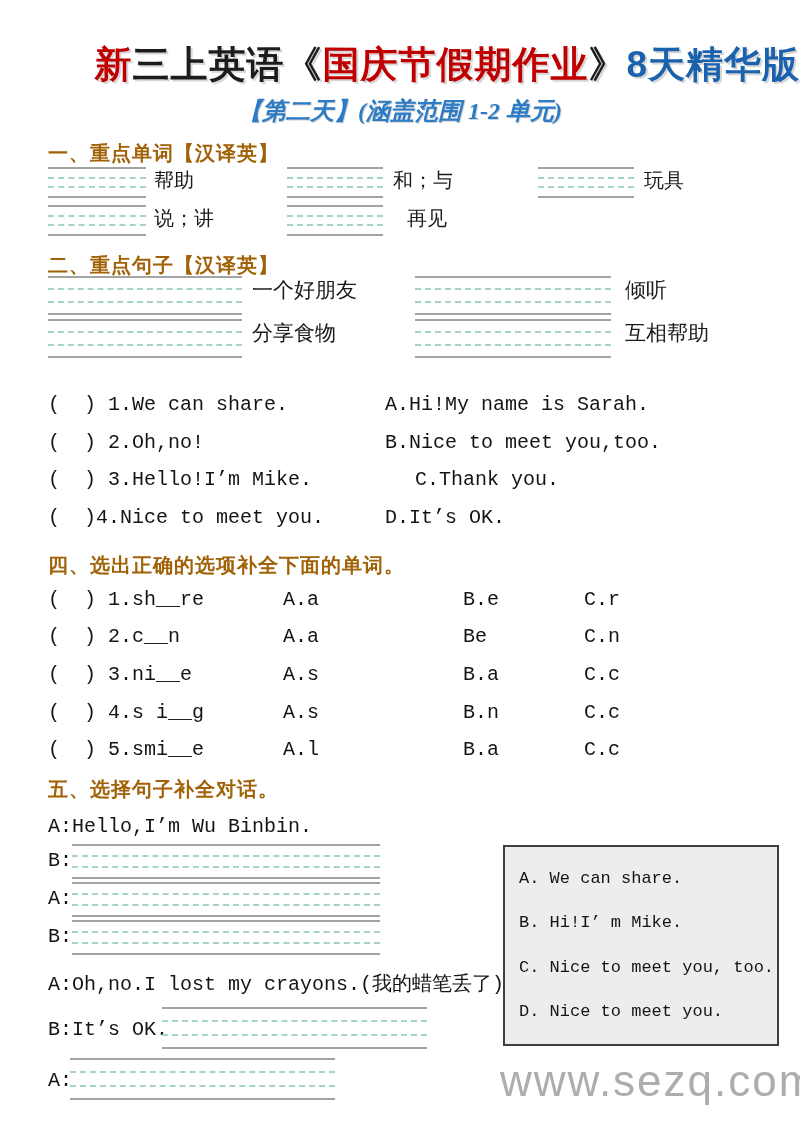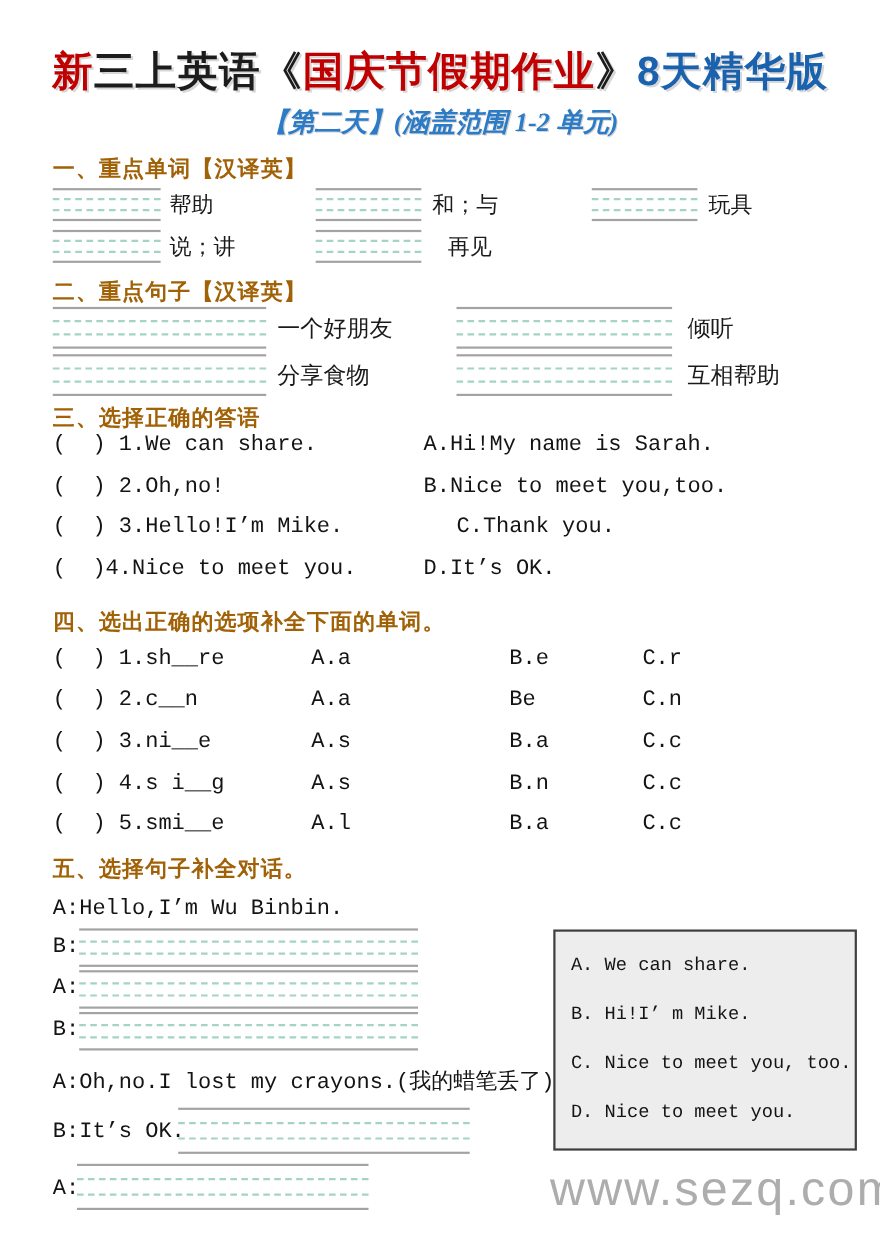--- a/index.html
+++ b/index.html
@@ -1,33 +1,33 @@
 <!DOCTYPE html>
 <html><head>
 <meta charset="utf-8">
 <style>
   html,body{margin:0;padding:0;background:#fff;}
   .page{position:relative;width:800px;height:1131px;margin:0 auto;background:#ffffff;overflow:hidden;
         font-family:"Liberation Serif",serif;}
   .abs{position:absolute;}
-  .title{position:absolute;top:40px;left:0;width:100%;text-align:center;
+  .title{position:absolute;top:40px;left:0;width:100%;text-align:right;
          font-family:"Liberation Sans",sans-serif;font-weight:800;font-size:37px;letter-spacing:1px;
          text-shadow:2px 2px 0 rgba(110,110,110,.28);white-space:nowrap;}
   .c-red{color:#c00000;}
   .c-black{color:#1c1c1c;}
   .c-blue{color:#1a61ae;}
   .subtitle{position:absolute;top:95px;left:0;width:100%;text-align:center;
             font-family:"Liberation Serif",serif;font-style:italic;font-weight:700;font-size:24px;
             color:#2b7bc7;text-shadow:1px 1px 0 rgba(0,0,0,.18);}
   .sec-head{position:absolute;left:48px;font-family:"Liberation Sans",sans-serif;font-weight:700;
             font-size:20px;color:#a16207;letter-spacing:1px;white-space:nowrap;}
   .mono{font-family:"Liberation Mono","DejaVu Sans Mono",monospace;font-size:20px;color:#141414;
         white-space:pre;line-height:26px;}
   .cn{font-family:"Liberation Serif",serif;font-size:20px;color:#1a1a1a;white-space:nowrap;}
-  .cellflex{display:flex;align-items:center;height:38px;}
+  .cellflex{display:flex;height:38px;}
   .stave{display:flex;flex-direction:column;justify-content:space-between;}
   .sl{display:block;height:0;width:100%;}
   .sl.g{border-top:2px solid #a3a3a3;}
   .sl.t{border-top:2px dashed #a5d3c5;}
   .optbox{box-sizing:border-box;border:2px solid #3f3f3f;background:#ededed;
           display:flex;flex-direction:column;justify-content:space-evenly;padding-left:14px;}
   .boxitem{font-size:17px;}
   .watermark{font-family:"Liberation Sans",sans-serif;font-weight:400;font-size:44px;
              color:#adadad;letter-spacing:2px;white-space:nowrap;}
 </style>
@@ -122,21 +122,20 @@
   <div class="abs cellflex" style="left:415px;top:319px;height:44px">
     <div class="stave" style="width:196px;height:39px">
         <i class="sl g"></i>
         <i class="sl t"></i>
         <i class="sl t"></i>
         <i class="sl g"></i>
       </div>
     <span class="cn" style="margin-left:14px;font-size:21px">互相帮助</span>
   </div>
 
-  <div class="sec-head" style="top:366px">三、选择正确的答语</div>
 
   <div class="abs mono" style="left:48px;top:392px">(  ) 1.We can share.</div>
   <div class="abs mono" style="left:385px;top:392px">A.Hi!My name is Sarah.</div>
   <div class="abs mono" style="left:48px;top:430px">(  ) 2.Oh,no!</div>
   <div class="abs mono" style="left:385px;top:430px">B.Nice to meet you,too.</div>
   <div class="abs mono" style="left:48px;top:467px">(  ) 3.Hello!I’m Mike.</div>
   <div class="abs mono" style="left:415px;top:467px">C.Thank you.</div>
   <div class="abs mono" style="left:48px;top:505px">(  )4.Nice to meet you.</div>
   <div class="abs mono" style="left:385px;top:505px">D.It’s OK.</div>
 

